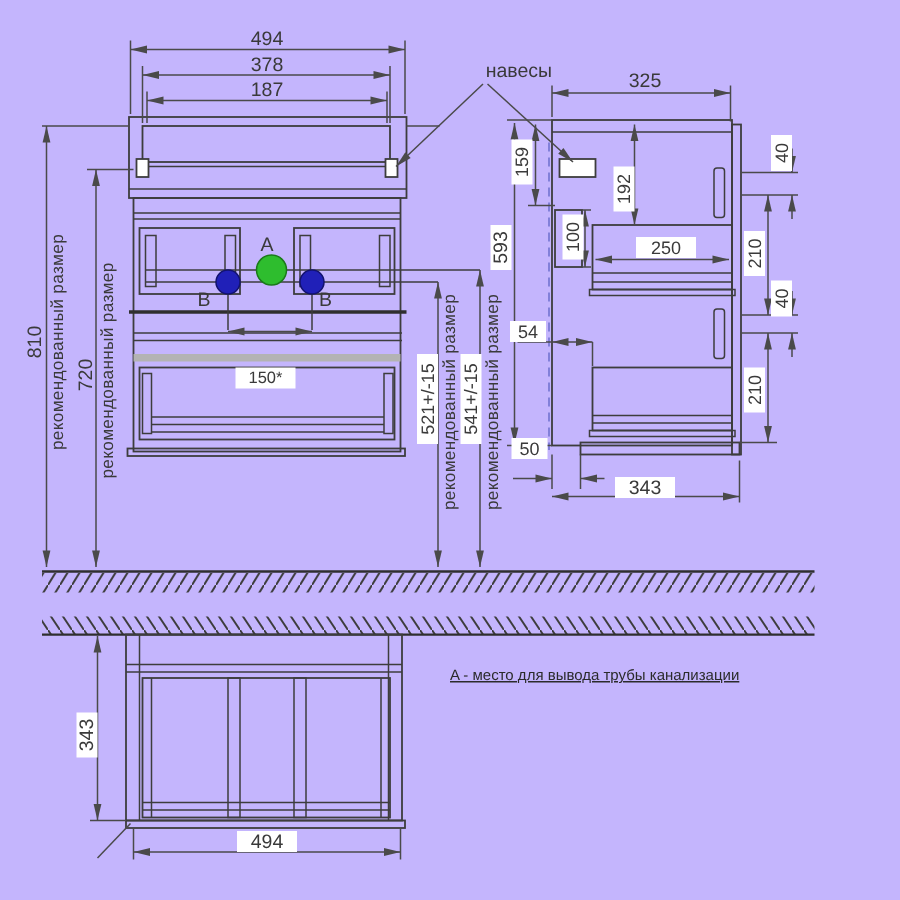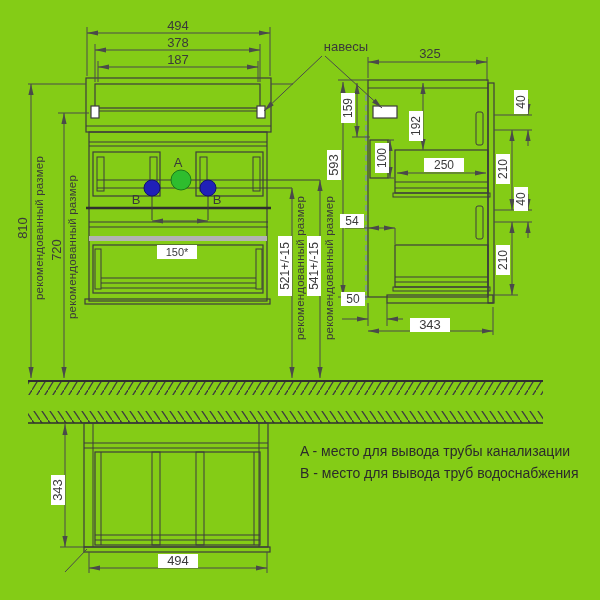--- a/index.html
+++ b/index.html
@@ -1,31 +1,31 @@
 <!DOCTYPE html>
 <html><head>
 <meta charset="utf-8">
 <style>
   html,body{margin:0;padding:0;background:#fff;}
-  .stage{position:relative;width:600px;height:600px;background:#84cc16;overflow:hidden;
+  .stage{position:relative;width:600px;height:600px;background:#c4b5fd;overflow:hidden;
          font-family:"Liberation Sans", sans-serif;color:#3a3a3a;}
   svg{position:absolute;left:0;top:0;}
   .ln{stroke:#3d3d3d;fill:none;stroke-width:1.2;}
   .thin{stroke:#3d3d3d;fill:none;stroke-width:1;}
   .thick{stroke:#2f2f2f;fill:none;stroke-width:2.4;}
   .dim{stroke:#4a4a4a;fill:none;stroke-width:1;}
   .fillw{fill:#ffffff;stroke:#3d3d3d;stroke-width:1.2;}
   .gray{fill:#b3b3b3;stroke:none;}
   .lbl{position:absolute;font-size:13px;line-height:14px;text-align:center;white-space:nowrap;color:#3a3a3a;}
   .bg{background:#ffffff;}
   .rot{transform:rotate(-90deg);transform-origin:center center;}
   .note{font-size:11.5px;letter-spacing:0.2px;}
   .sm{font-size:11px;margin-top:39px;}
   .md{font-size:12px;}
-  .legend{font-size:14px;text-align:right;color:#2b2b2b;}
+  .legend{font-size:10px;text-align:right;color:#2b2b2b;text-decoration:underline;}
 </style>
 </head>
 <body>
 
 <div class="stage">
 
 <svg width="600" height="600" viewBox="0 0 600 600">
   <defs>
     <marker id="ar" viewBox="0 0 12 8" refX="11.5" refY="4" markerWidth="12" markerHeight="8" markerUnits="userSpaceOnUse" orient="auto-start-reverse">
       <path d="M11.5,4 L0.5,1.4 L0.5,6.6 Z" fill="#4a4a4a"></path>
@@ -241,15 +241,14 @@
 <div class="lbl rot md bg" style="left:509px;top:192px;width:24px;">40</div>
 <div class="lbl rot md bg" style="left:488px;top:253px;width:30px;">210</div>
 <div class="lbl md bg" style="left:340px;top:214px;width:24px;">54</div>
 <div class="lbl md bg" style="left:341px;top:292px;width:24px;">50</div>
 <div class="lbl bg" style="left:410px;top:318px;width:40px;">343</div>
 
 <div class="lbl rot bg" style="left:43px;top:483px;width:30px;">343</div>
 <div class="lbl bg" style="left:158px;top:554px;width:40px;">494</div>
 
 <div class="lbl legend" style="left:300px;top:444px;">A - место для вывода трубы канализации</div>
-<div class="lbl legend" style="left:300px;top:466px;">B - место для вывода труб водоснабжения</div>
 
 </div>
 
 </body></html>

